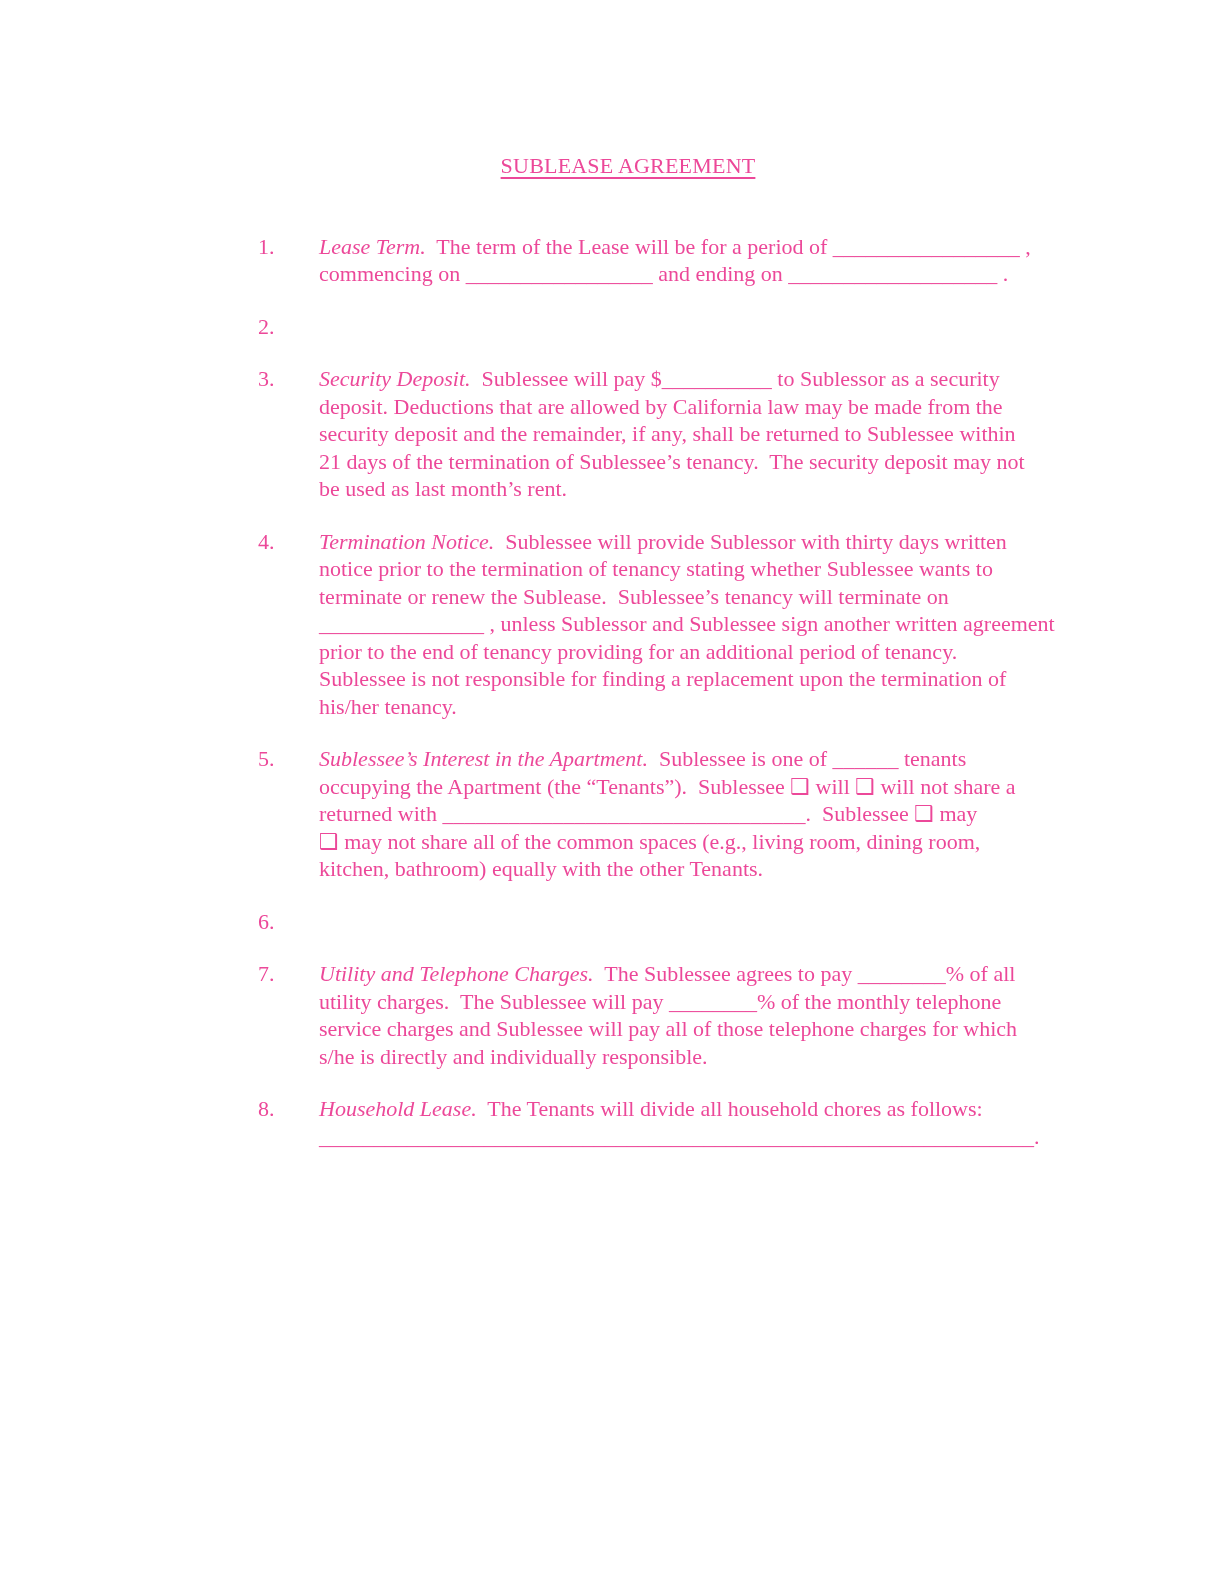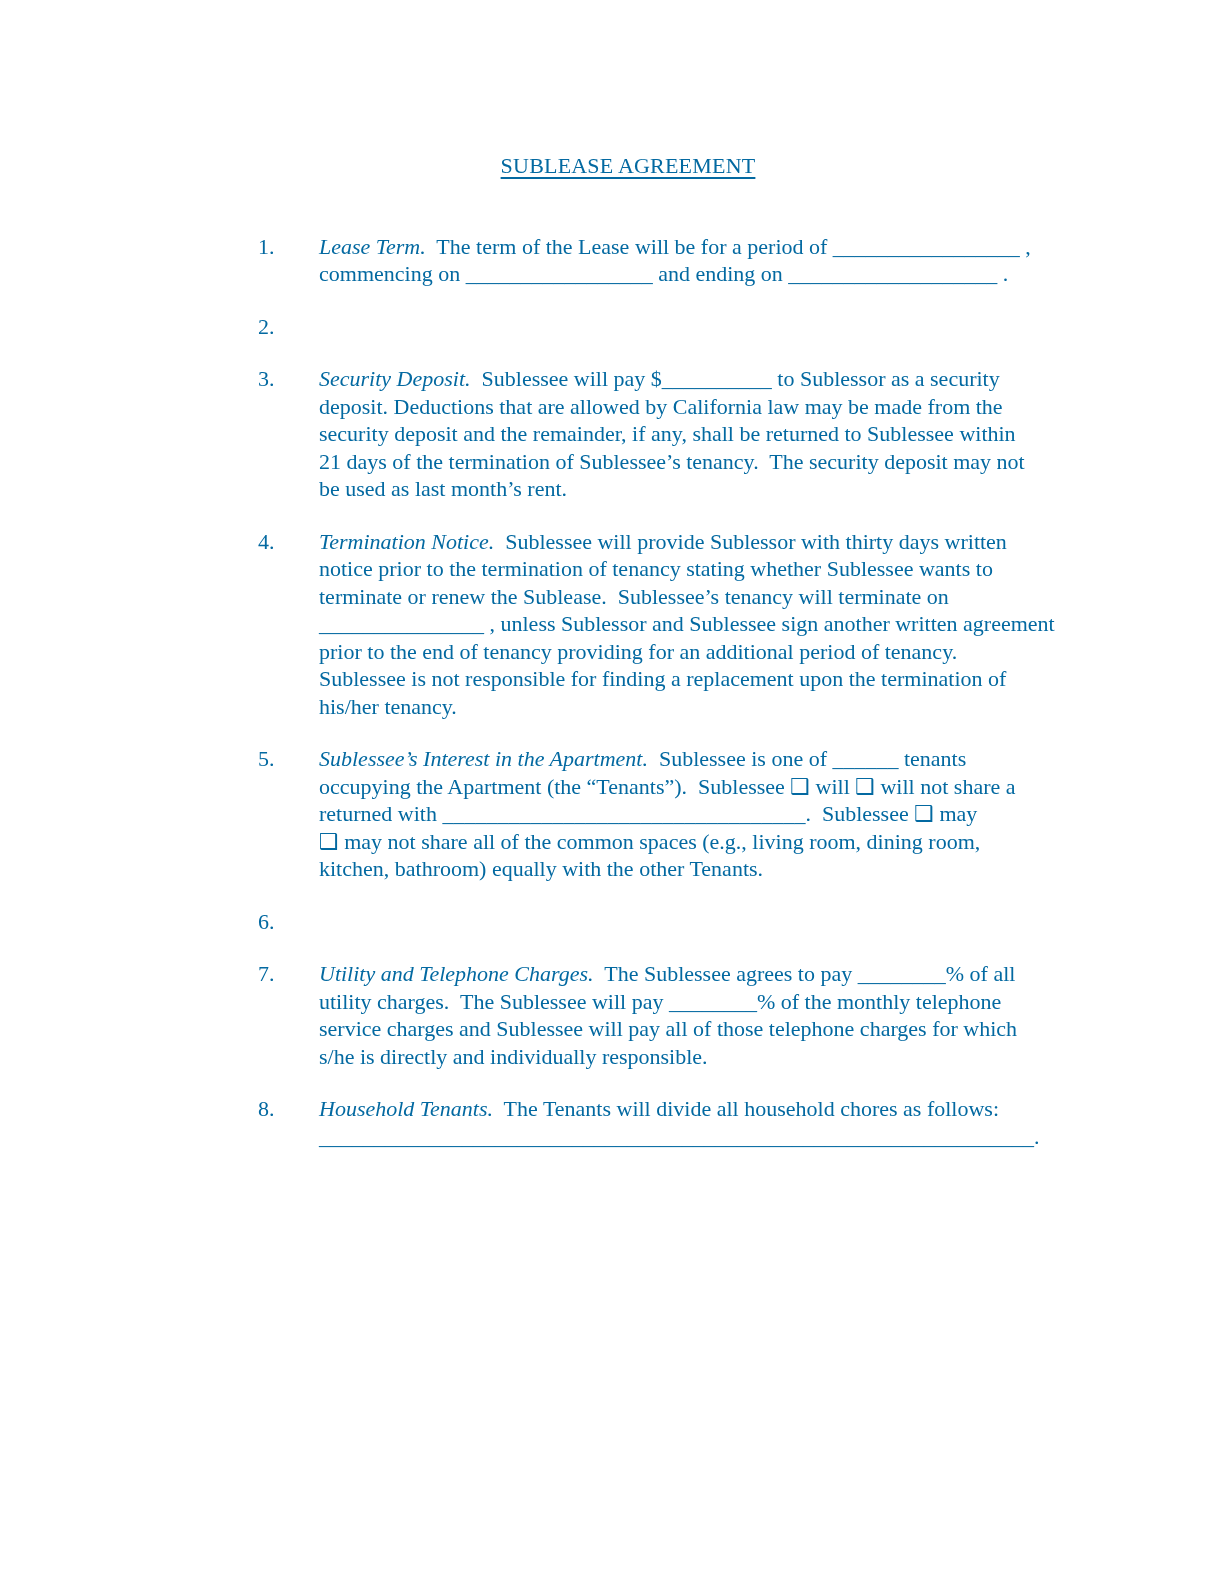--- a/index.html
+++ b/index.html
@@ -1,21 +1,21 @@
 <!DOCTYPE html>
 <html><head>
 <meta charset="utf-8">
 <style>
   html, body { margin: 0; padding: 0; background: #ffffff; }
   .page {
     position: relative;
     width: 1220px;
     height: 1572px;
     background: #ffffff;
-    color: #0369a1;
+    color: #ec4899;
     font-family: "Liberation Serif", "DejaVu Serif", "DejaVu Sans", serif;
     font-size: 22px;
     line-height: 27.5px;
     overflow: hidden;
   }
   .content {
     position: absolute;
     left: 186px;
     top: 152px;
     width: 884px;
@@ -105,19 +105,19 @@
         </div>
       <div class="clause">
           <span class="clause-num">7.</span>
           <div class="clause-body"><em class="clause-title">Utility and Telephone Charges.</em><span class="clause-text">  The Sublessee agrees to pay ________% of all
 utility charges.  The Sublessee will pay ________% of the monthly telephone
 service charges and Sublessee will pay all of those telephone charges for which
 s/he is directly and individually responsible.</span></div>
         </div>
       <div class="clause">
           <span class="clause-num">8.</span>
-          <div class="clause-body"><em class="clause-title">Household Tenants.</em><span class="clause-text">  The Tenants will divide all household chores as follows:
+          <div class="clause-body"><em class="clause-title">Household Lease.</em><span class="clause-text">  The Tenants will divide all household chores as follows:
 _________________________________________________________________.</span></div>
         </div>
     </div>
   </div>
 
 </div>
 
 </body></html>

